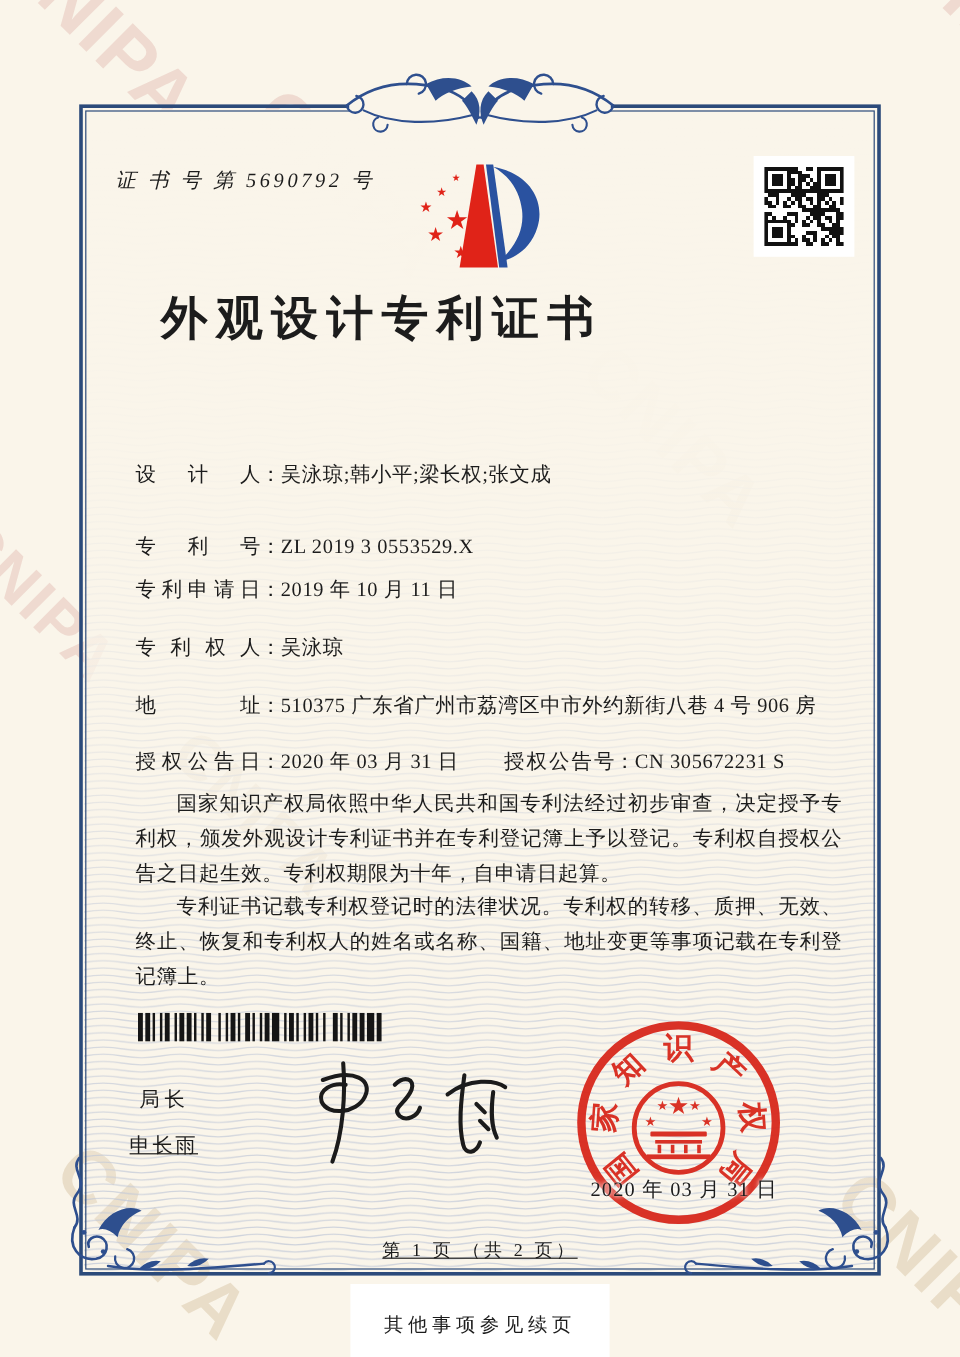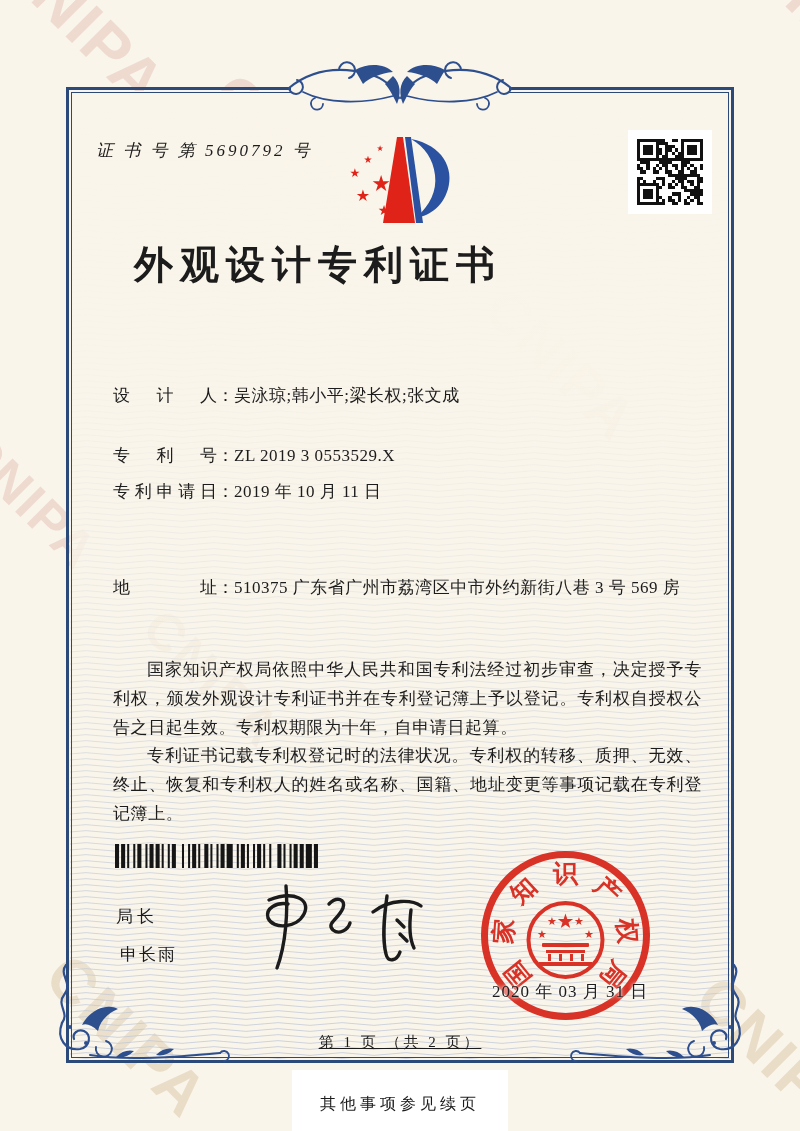--- a/index.html
+++ b/index.html
@@ -34,21 +34,21 @@
   .fvalue{letter-spacing:0.5px;}
   .frow2b{position:absolute;left:307px;top:0;}
   .flabel2{display:inline-block;width:92px;text-align:justify;text-align-last:justify;}
   
   .paras{left:113px;top:656px;width:589px;font-size:17px;line-height:28.8px;
          text-align:justify;letter-spacing:0.6px;}
   .paras p{margin:0;text-indent:2em;}
   
   .barcode{left:115px;top:844px;}
   .officer-title{left:116px;top:905px;font-size:17px;letter-spacing:4px;}
-  .officer-name{left:120px;top:943px;font-size:17px;letter-spacing:2px;}
+  .officer-name{left:108px;top:943px;font-size:17px;letter-spacing:2px;text-decoration:underline;}
   .sign{left:225px;top:876px;}
   .seal{left:478px;top:848px;opacity:0.95;}
   .seal-date{left:492px;top:980px;font-size:17px;letter-spacing:1px;
              text-shadow:0 0 3px #fff,0 0 5px #fff;}
   .page-num{left:0;top:1033px;width:800px;text-align:center;font-size:15px;letter-spacing:3px;text-decoration:underline;}
   .cont-note{left:50%;top:1070px;transform:translateX(-50%);background:#ffffff;
              padding:24px 28px;font-size:16px;letter-spacing:4px;white-space:nowrap;}
 </style>
 </head>
 <body>
@@ -393,22 +393,31 @@
 
   <div class="content frow" style="top:384px;">
     <span class="flabel">设计人</span><span class="fcolon">：</span><span class="fvalue">吴泳琼;韩小平;梁长权;张文成</span>
   </div>
   <div class="content frow" style="top:432px;margin-top:12px;">
     <span class="flabel">专利号</span><span class="fcolon">：</span><span class="fvalue">ZL 2019 3 0553529.X</span>
   </div>
   <div class="content frow" style="top:480px;">
     <span class="flabel">专利申请日</span><span class="fcolon">：</span><span class="fvalue">2019 年 10 月 11 日</span>
   </div>
+  <div class="content frow" style="top:528px;">
+    <span class="flabel">专利权人</span><span class="fcolon">：</span><span class="fvalue">吴泳琼</span>
+  </div>
   <div class="content frow" style="top:576px;">
-    <span class="flabel">地址</span><span class="fcolon">：</span><span class="fvalue">510375 广东省广州市荔湾区中市外约新街八巷 3 号 569 房</span>
+    <span class="flabel">地址</span><span class="fcolon">：</span><span class="fvalue">510375 广东省广州市荔湾区中市外约新街八巷 4 号 906 房</span>
+  </div>
+  <div class="content frow" style="top:623px;position:absolute;">
+    <span class="flabel">授权公告日</span><span class="fcolon">：</span><span class="fvalue">2020 年 03 月 31 日</span>
+    <span class="frow2b">
+      <span class="flabel2">授权公告号</span><span class="fcolon">：</span><span class="fvalue">CN 305672231 S</span>
+    </span>
   </div>
 
   <div class="content paras">
     <p>国家知识产权局依照中华人民共和国专利法经过初步审查，决定授予专利权，颁发外观设计专利证书并在专利登记簿上予以登记。专利权自授权公告之日起生效。专利权期限为十年，自申请日起算。</p>
     <p>专利证书记载专利权登记时的法律状况。专利权的转移、质押、无效、终止、恢复和专利权人的姓名或名称、国籍、地址变更等事项记载在专利登记簿上。</p>
   </div>
 
   <svg class="content barcode" id="barcode" width="205" height="24" viewBox="0 0 205 24">
       <g fill="#151515">
         <rect x="0.00" y="0" width="4.06" height="24"></rect>

